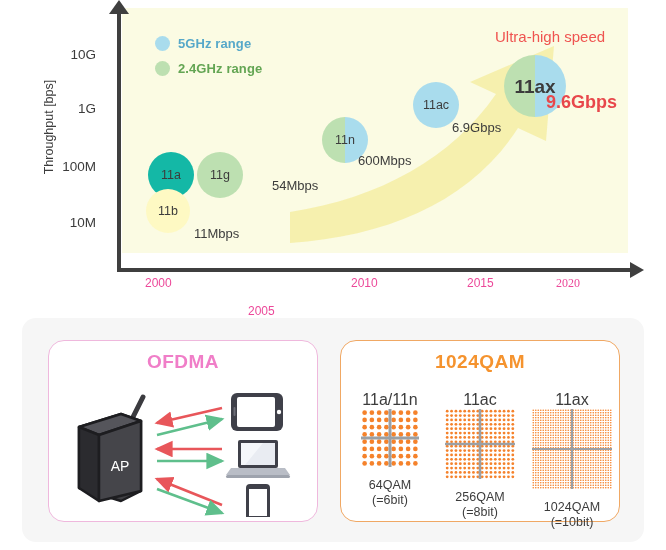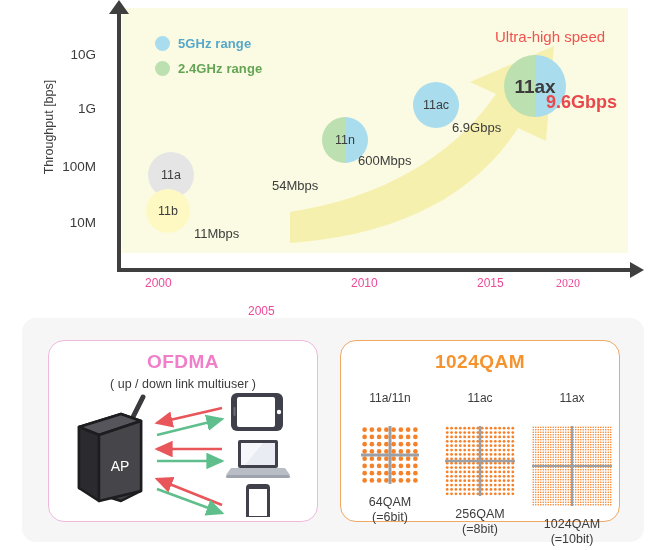--- a/index.html
+++ b/index.html
@@ -64,21 +64,21 @@
   #panel-qam{left:318px;width:278px;height:180px;border:1.6px solid #f0a864;}
 
   .panel-title{position:absolute;left:0;top:10px;width:100%;text-align:center;
                font-size:19px;font-weight:bold;letter-spacing:.5px;}
   #panel-ofdma .panel-title{color:#f07ec8;}
   #panel-qam .panel-title{color:#f5932e;}
   .panel-sub{position:absolute;left:0;top:36px;width:100%;text-align:center;
              font-size:12.5px;color:#3c3c3c;}
 
   .qam-col{position:absolute;top:50px;text-align:center;}
-  .qam-head{font-size:12px;color:#3c3c3c;margin-bottom:21px;}
+  .qam-head{font-size:16px;color:#3c3c3c;margin-bottom:0;}
   .qam-grid{margin:0 auto;background:#ffffff;}
   .qam-cap{font-size:12.5px;color:#3c3c3c;line-height:15px;margin-top:7px;white-space:pre-line;}
 </style>
 </head>
 <body>
 
 <div id="root">
 
   <div id="chart-area">
 
@@ -105,40 +105,43 @@
     </div>
 
     <div class="y-tick" style="left:36px;top:47px;">10G</div>
     <div class="y-tick" style="left:36px;top:101px;">1G</div>
     <div class="y-tick" style="left:36px;top:159px;">100M</div>
     <div class="y-tick" style="left:36px;top:215px;">10M</div>
 
     <div class="x-tick" style="left:145px;">2000</div>
     <div class="x-tick" style="left:248px;margin-top:28px;">2005</div>
     <div class="x-tick" style="left:351px;">2010</div>
-    <div class="x-tick" style="left:477px;">2015</div>
+    <div class="x-tick" style="left:467px;">2015</div>
     <div class="x-tick" style="left:556px;font-family:Liberation Serif, serif;">2020</div>
 
     <div class="legend">
       <div class="legend-row">
         <span class="legend-dot" style="background:#a9dced;"></span>
         <span class="legend-label" style="color:#56a8c9;">5GHz range</span>
       </div>
       <div class="legend-row">
         <span class="legend-dot" style="background:#bde0b1;"></span>
         <span class="legend-label" style="color:#63a553;">2.4GHz range</span>
       </div>
     </div>
 
     <div class="ultra" style="left:495px;top:28px;">Ultra-high speed</div>
 
-    <div class="bubble" style="left:148px;top:152px;width:46px;height:46px;background:#e5e5e5;">
+    <div class="bubble" style="left:148px;top:152px;width:46px;height:46px;background:#14b8a6;">
       <span class="btxt">11a</span>
     </div>
 
+    <div class="bubble" style="left:197px;top:152px;width:46px;height:46px;background:#bde0b1;">
+      <span class="btxt">11g</span>
+    </div>
 
     <div class="bubble" style="left:146px;top:189px;width:44px;height:44px;background:#fef9c3;text-align:center;">
       <span class="btxt">11b</span>
     </div>
 
     <div class="bubble" style="left:322px;top:117px;width:46px;height:46px;">
       <span class="half-l" style="background:#bde0b1;"></span>
       <span class="half-r" style="background:#a9dced;"></span>
       <span class="btxt">11n</span>
     </div>
@@ -157,21 +160,20 @@
     <div class="rate" style="left:272px;top:178px;">54Mbps</div>
     <div class="rate" style="left:358px;top:153px;">600Mbps</div>
     <div class="rate" style="left:452px;top:120px;">6.9Gbps</div>
     <div class="rate hi" style="left:546px;top:92px;">9.6Gbps</div>
   </div>
 
   <div id="bottom">
 
     <div class="panel" id="panel-ofdma">
       <div class="panel-title">OFDMA</div>
-      <div class="panel-sub">( up / down link multiuser )</div>
 
       <svg style="position:absolute;left:0;top:50px;" width="266" height="126" viewBox="0 0 266 126">
 
         <g>
           <line x1="84" y1="26" x2="94" y2="6" stroke="#3b3b3f" stroke-width="5" stroke-linecap="round"></line>
         </g>
 
         <g>
           <path d="M30 36 L72 23 L92 30 L92 100 L72 110 L30 97 Z" fill="#3f3f43" stroke="#1d1d20" stroke-width="2.5" stroke-linejoin="round"></path>
           <path d="M30 36 L72 23 L92 30 L50 44 Z" fill="#55555b" stroke="#1d1d20" stroke-width="2.5" stroke-linejoin="round"></path>

